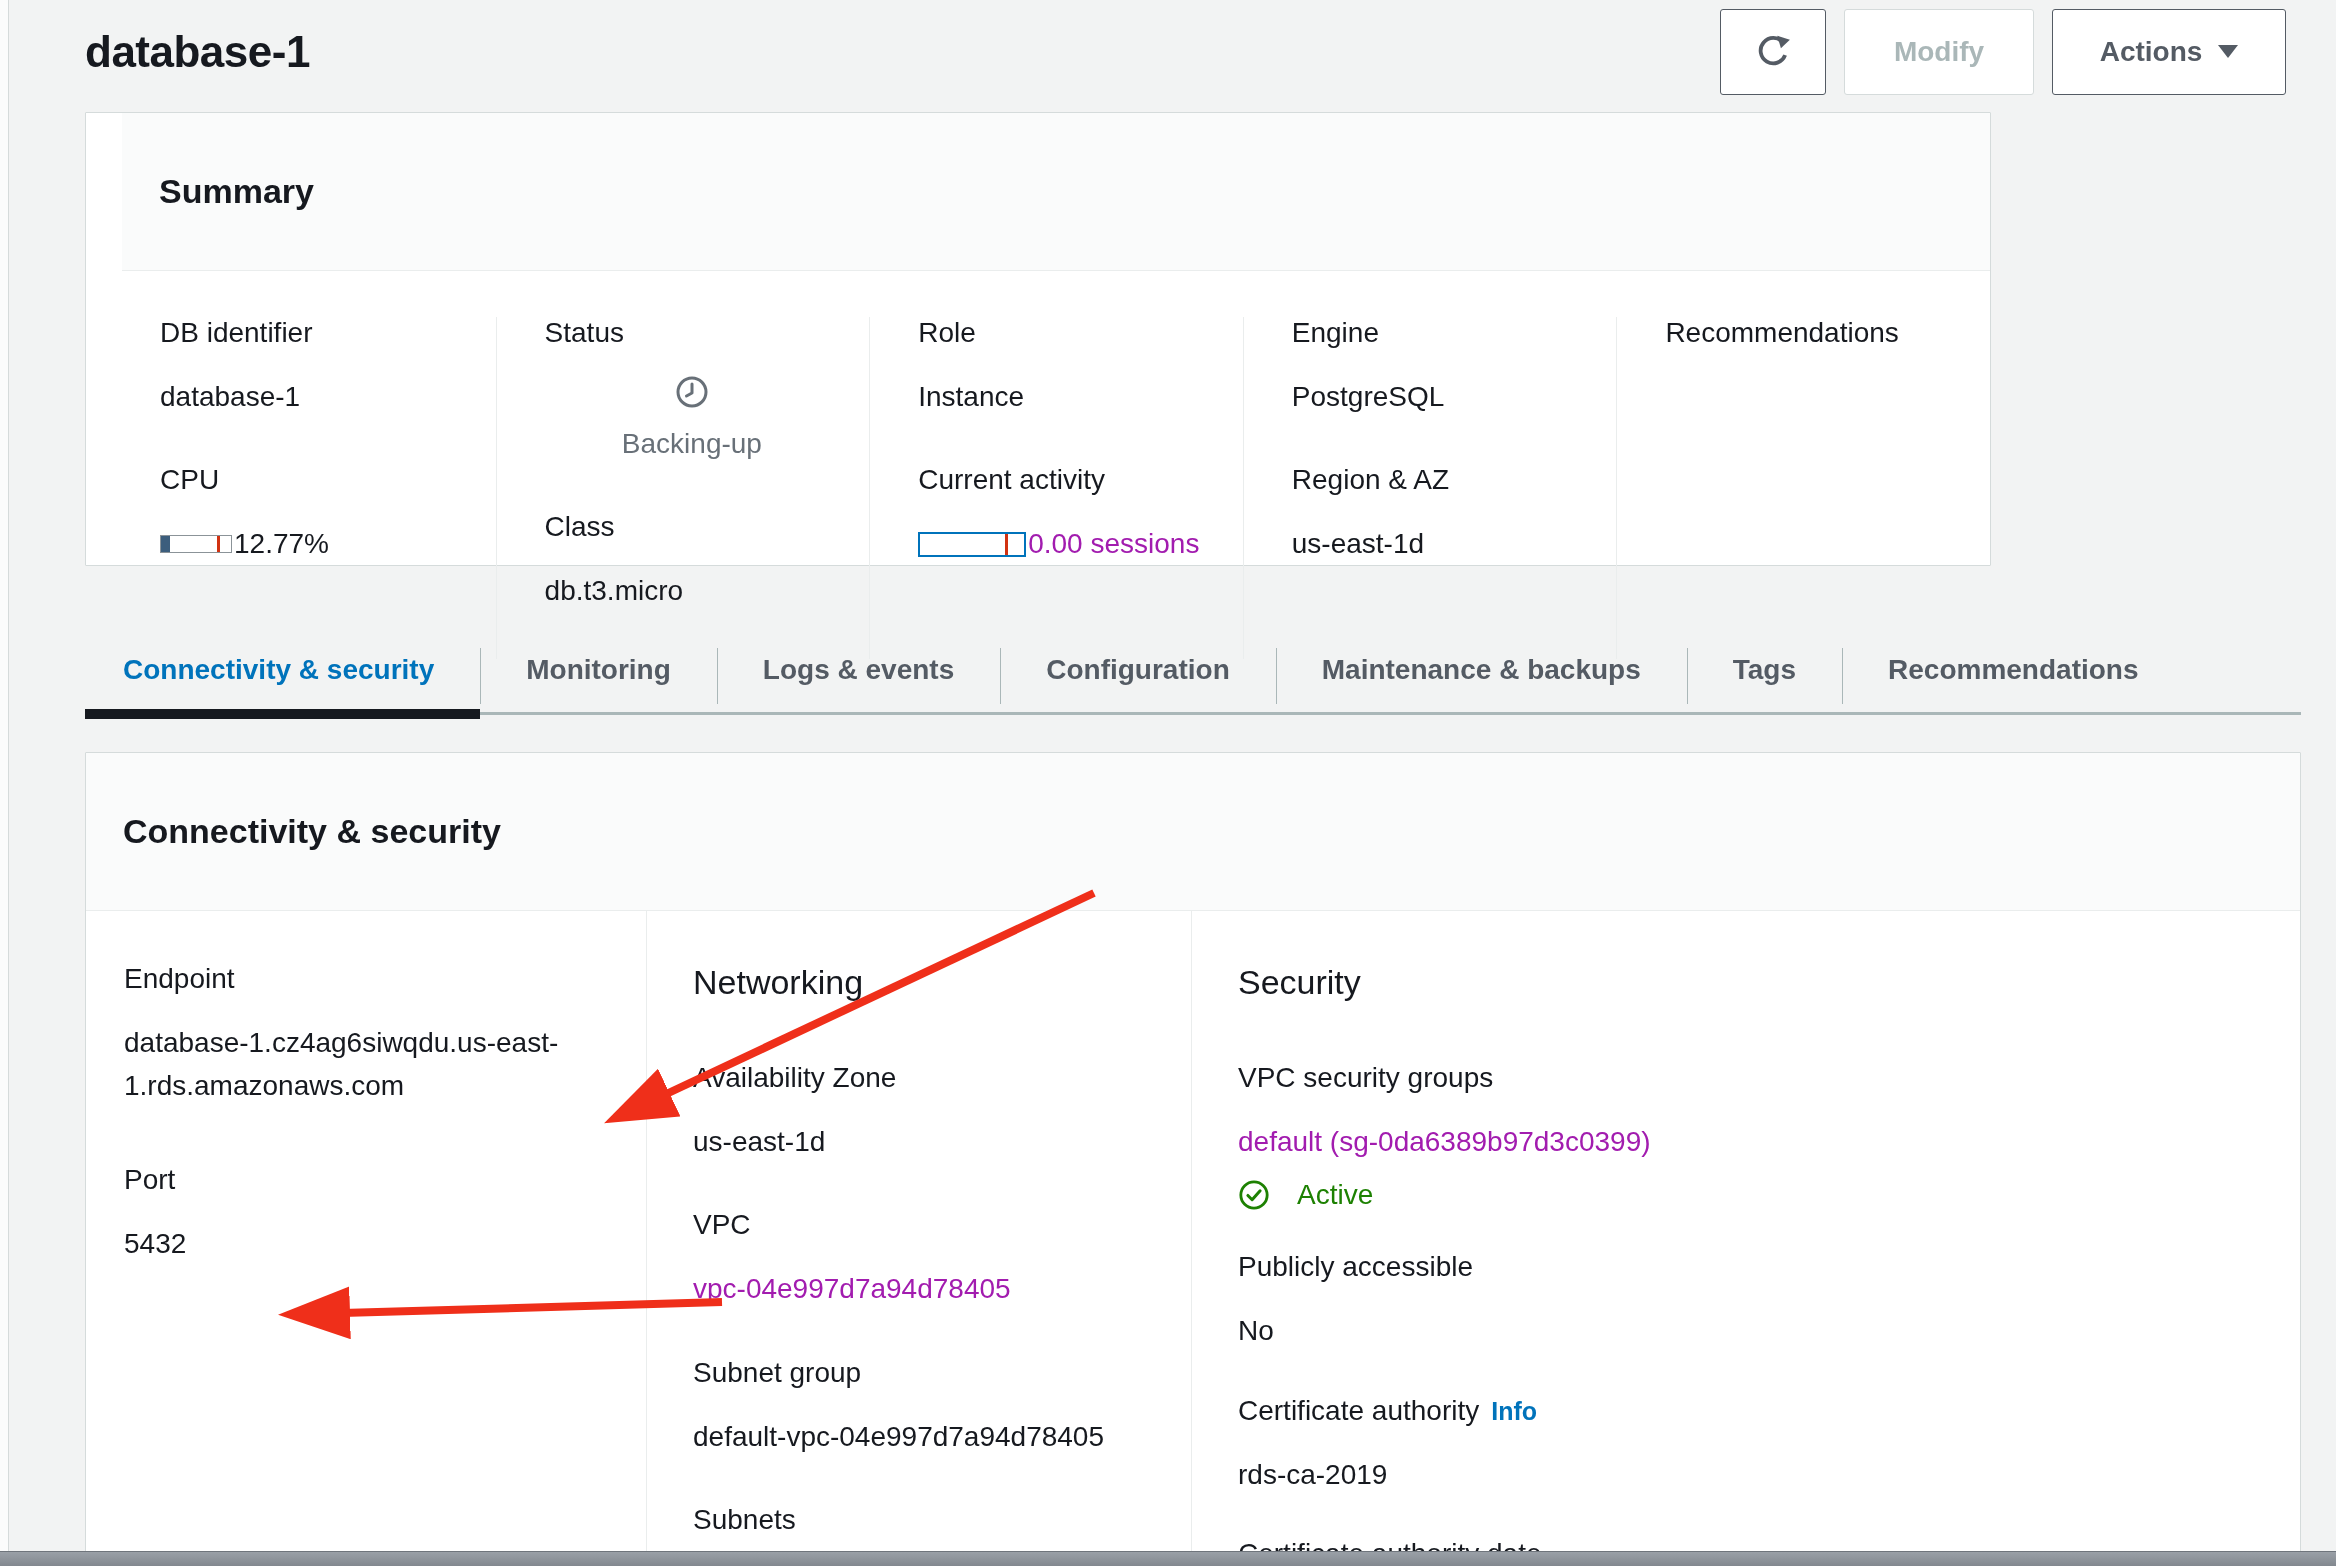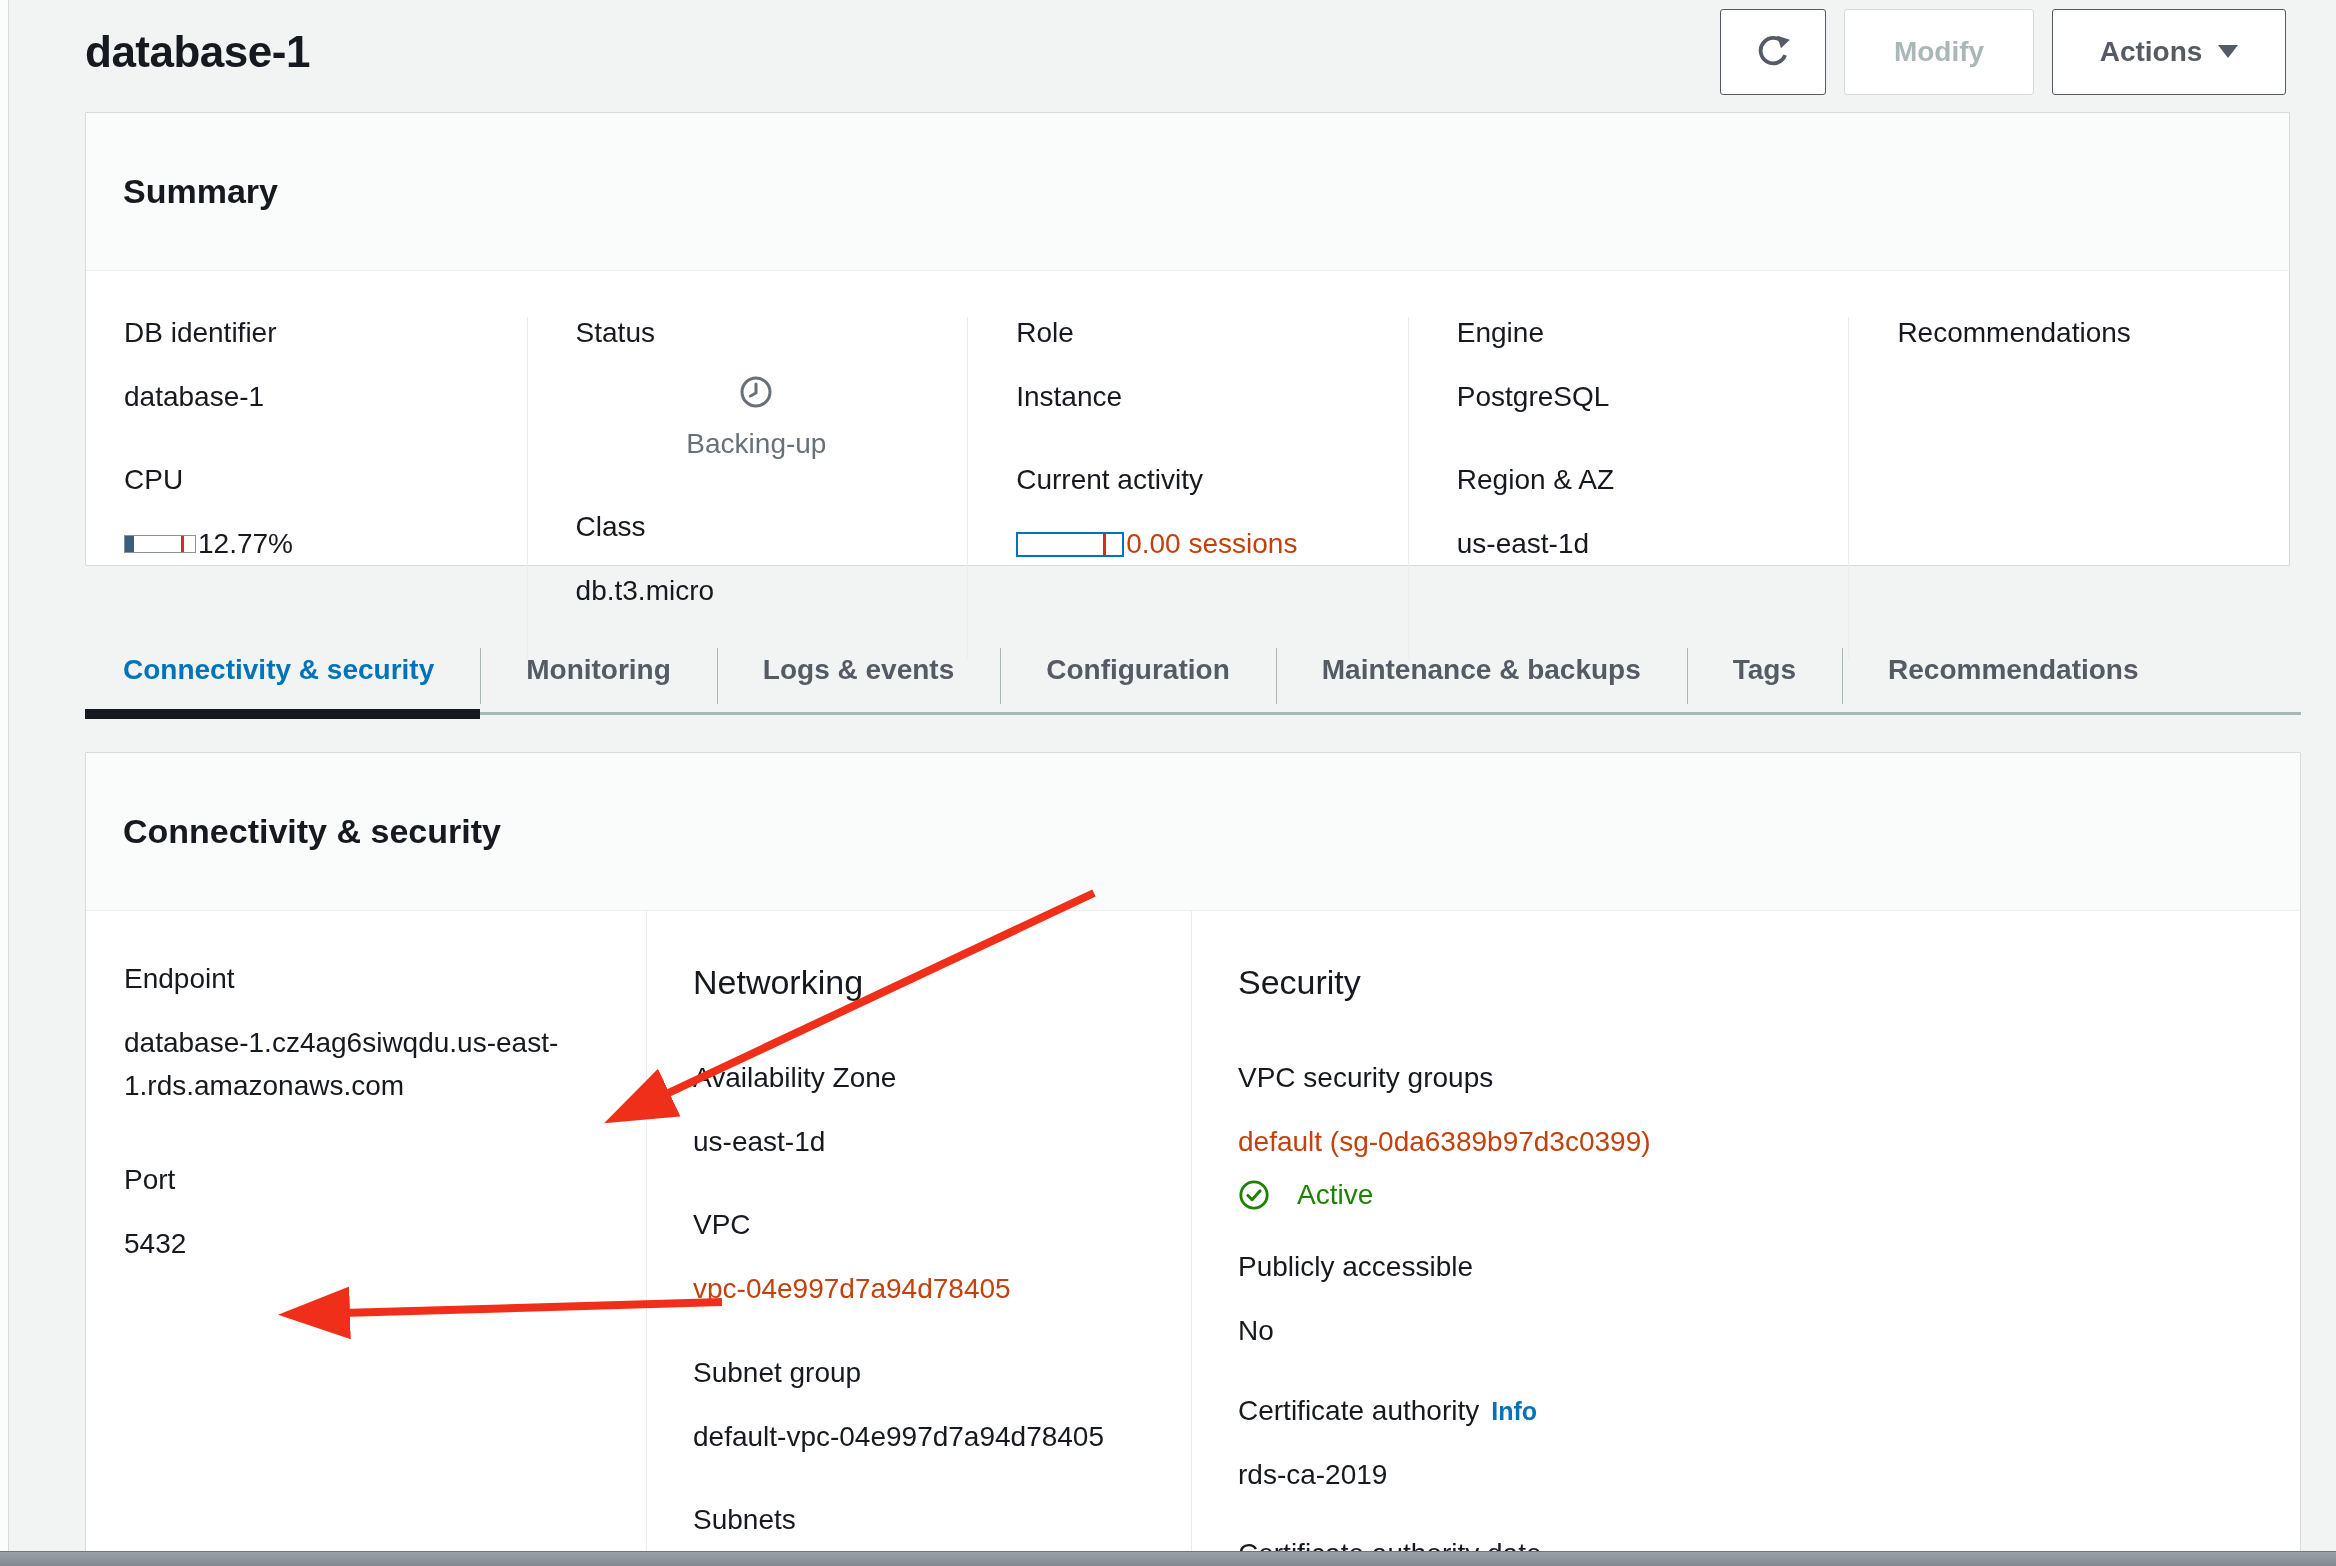--- a/index.html
+++ b/index.html
@@ -37,33 +37,33 @@
     position:absolute; background:#fff;
     border:1px solid #d5dbdb; border-radius:1px;
   }
   .card-header {
     background:#fafbfb; border-bottom:1px solid #eaeded;
     display:flex; align-items:center;
     padding:0 37px; height:158px;
   }
   .card-title { font-size:34px; font-weight:bold; }
 
-  #summary-card { left:85px; top:112px; width:2205px; height:454px; }
+  #summary-card { left:85px; top:112px; width:1906px; height:454px;padding-left:36px; }
   .summary-grid {
     display:grid; grid-template-columns:repeat(5,1fr);
     padding-top:46px;
   }
   .summary-col { padding-left:38px; padding-right:30px; }
   .summary-col + .summary-col { border-left:1px solid #eaeded; padding-left:48px; }
 
   .group { margin-bottom:46px; }
   .f-label { font-size:28px; color:#16191f; margin-bottom:26px; }
   .f-value { font-size:28px; color:#16191f; line-height:1.55; }
   .value-muted { color:#687078; display:flex; align-items:center; gap:13px;flex-direction:column; }
-  a.link { color:#c2410c; text-decoration:none; cursor:pointer; font-size:28px; line-height:1.55; display:inline-block; }
+  a.link { color:#a21caf; text-decoration:none; cursor:pointer; font-size:28px; line-height:1.55; display:inline-block; }
 
   
   .meter-row { display:flex; align-items:center; gap:2px; }
   .meter-cpu {
     position:relative; width:72px; height:18px;
     border:1px solid #8b9398; background:#fff;
   }
   .meter-cpu .fill { position:absolute; left:0; top:0; bottom:0; background:#3c5e7d; }
   .meter-cpu .tick, .meter-sessions .tick {
     position:absolute; left:80%; top:0; bottom:0; width:3px; background:#d13212;

